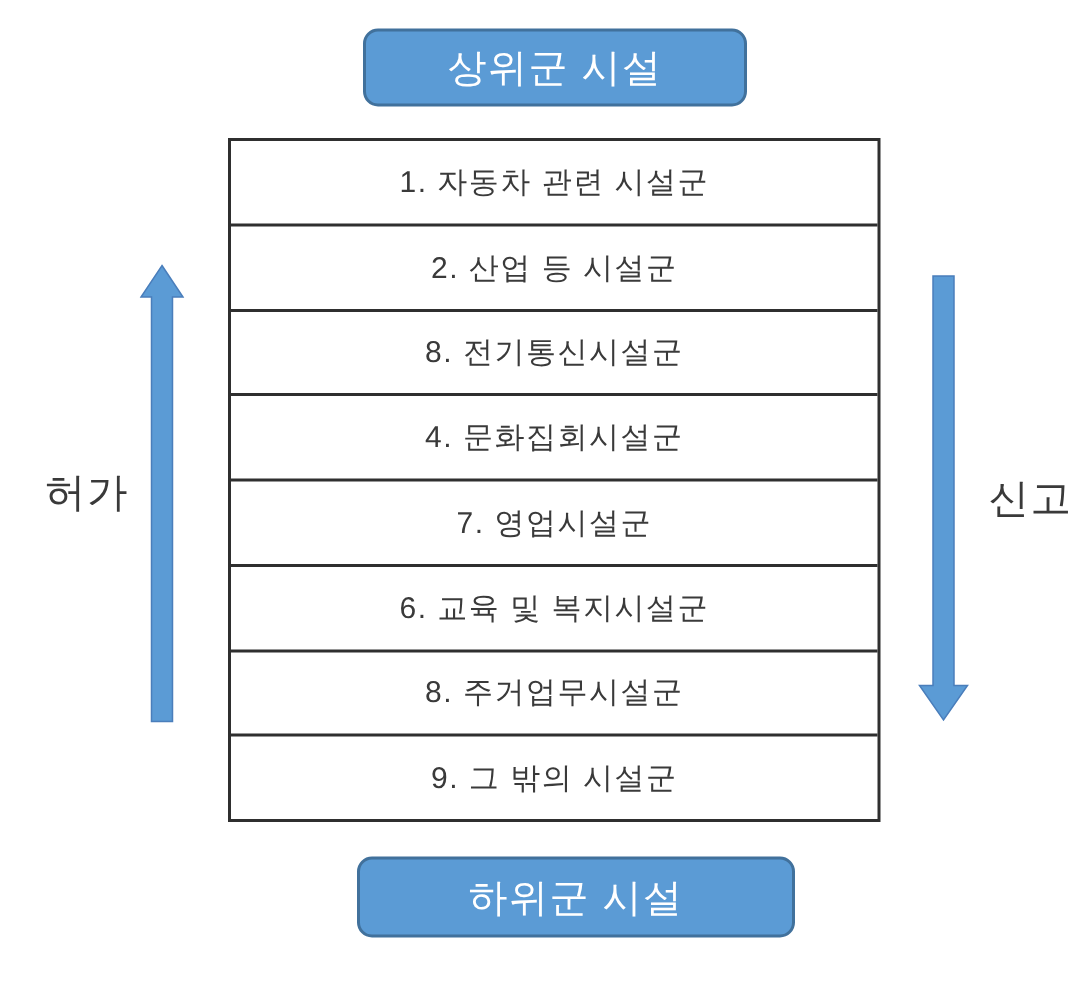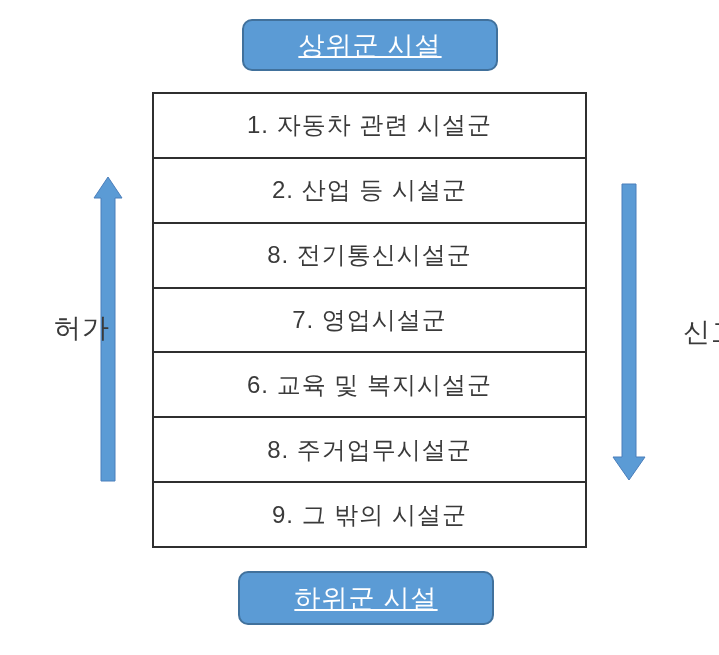--- a/index.html
+++ b/index.html
@@ -16,55 +16,53 @@
   }
   .pill {
     position: absolute;
     display: flex; align-items: center; justify-content: center;
     background: var(--box-fill, #5B9BD5);
     border: 2px solid var(--box-border, #41719C);
     border-radius: 10px;
     color: var(--box-text, #FFFFFF);
     font-size: 26px;
     letter-spacing: 1px;
-    text-decoration: underline;
   }
   .pill-top    { left: 242px; top: 19px;  width: 256px; height: 52px; }
-  .pill-bottom { left: 238px; top: 571px; width: 256px; height: 54px; }
+  .pill-bottom { left: 238px; top: 571px; width: 292px; height: 54px; }
   .ftable {
     position: absolute;
     left: 152px; top: 92px; width: 435px; height: 456px;
     border: 2px solid var(--table-border, #2F2F2F);
     display: flex; flex-direction: column;
     background: #ffffff;
   }
   .frow {
     flex: 1;
     display: flex; align-items: center; justify-content: center;
     border-bottom: 2px solid var(--table-border, #2F2F2F);
-    font-size: 24px;
+    font-size: 20px;
     letter-spacing: 1px;
     color: var(--text-dark, #363636);
   }
   .frow:last-child { border-bottom: none; }
   .arrow { position: absolute; display: block; }
   .arrow polygon {
     fill: var(--arrow-fill, #5B9BD5);
     stroke: var(--arrow-stroke, #4A7EBB);
     stroke-width: 1;
   }
   .arrow-left  { left: 93px;  top: 176px; }
   .arrow-right { left: 612px; top: 183px; }
   .side-label {
     position: absolute;
     font-size: 27px;
     letter-spacing: 1px;
     color: var(--text-dark, #3A3A3A);
     white-space: nowrap;
-    margin-left: 24px;
   }
   .side-label-left  { left: 30px;  top: 310px; }
   .side-label-right { left: 659px; top: 314px; }
 </style>
 </head>
 <body>
 
 <div class="canvas">
 
   <div class="pill pill-top">
@@ -73,20 +71,23 @@
 
   <div class="ftable">
     <div class="frow">
       <span>1. 자동차 관련 시설군</span>
     </div>
     <div class="frow">
       <span>2. 산업 등 시설군</span>
     </div>
     <div class="frow">
       <span>8. 전기통신시설군</span>
+    </div>
+    <div class="frow">
+      <span>4. 문화집회시설군</span>
     </div>
     <div class="frow">
       <span>7. 영업시설군</span>
     </div>
     <div class="frow">
       <span>6. 교육 및 복지시설군</span>
     </div>
     <div class="frow">
       <span>8. 주거업무시설군</span>
     </div>

